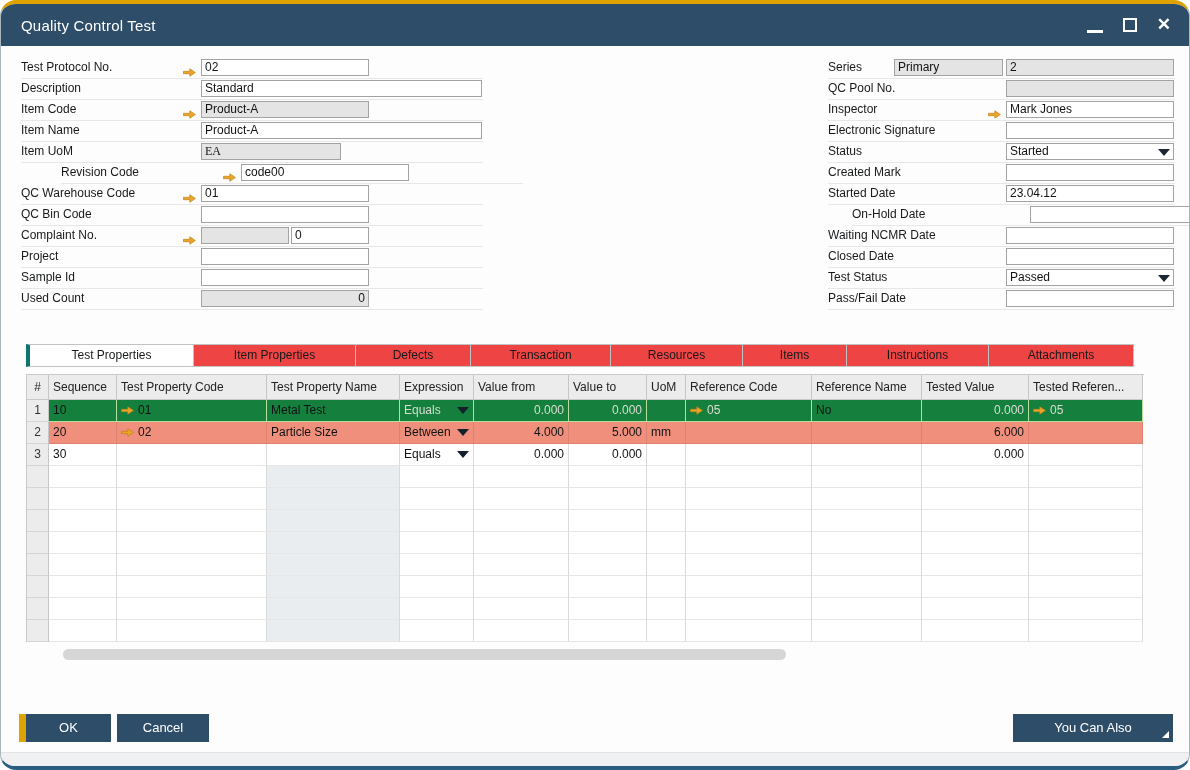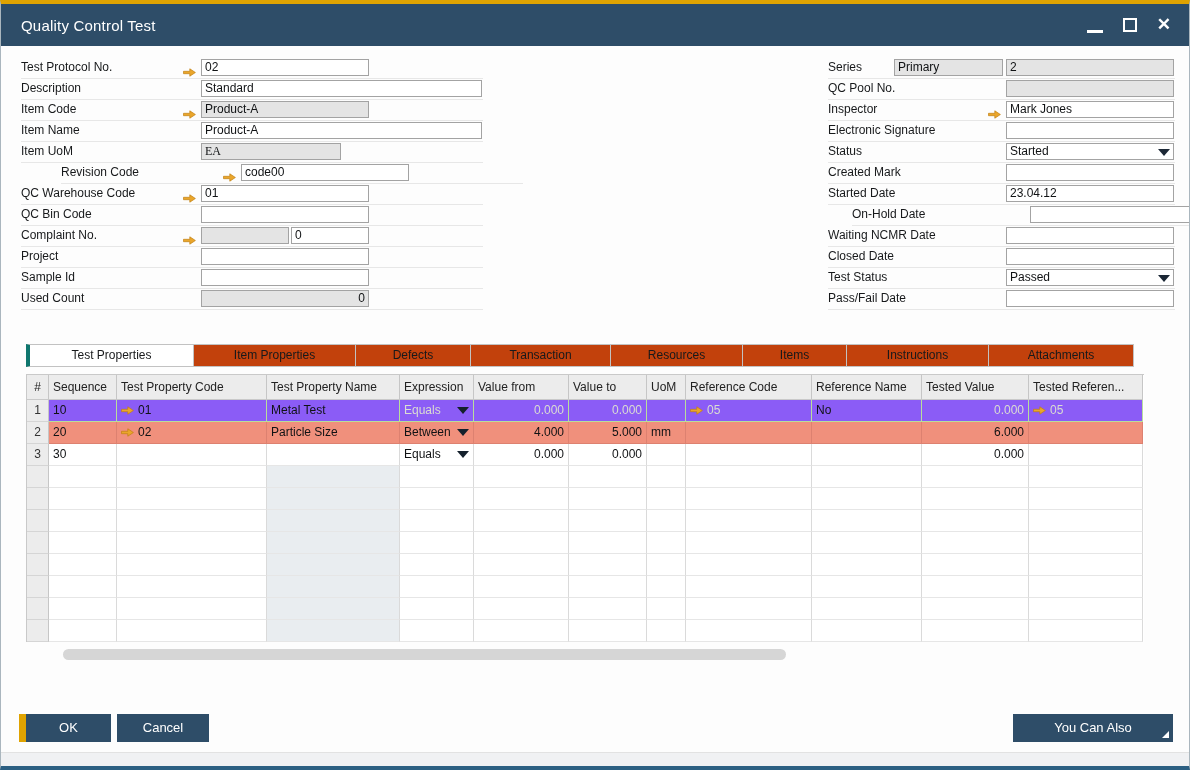--- a/index.html
+++ b/index.html
@@ -6,20 +6,21 @@
   * { box-sizing:border-box; }
   .window {
     position:relative; width:1190px; height:770px;
     font-family:"Liberation Sans", sans-serif;
     background:#fdfdfd;
     border-top:4px solid #dfa301;
     border-bottom:4px solid #2b5f82;
     border-left:1px solid #aab6be;
     border-right:1px solid #aab6be;
     overflow:hidden;
+    border-radius:16px;
   }
   
   .titlebar {
     position:absolute; left:0; top:0; width:100%; height:42px;
     background:#2e4d68; color:#fff; display:flex; align-items:center;
     padding:0 18px 0 20px;
   }
   .title { font-size:15px; letter-spacing:.2px; }
   .controls { margin-left:auto; display:flex; align-items:center; gap:20px; }
   .ic-min { width:16px; height:3px; background:#fff; margin-top:12px; }
@@ -40,21 +41,21 @@
   .field.disabled { background:#e4e4e4; }
   .dd-tri {
     position:absolute; right:3px; top:5px; width:0; height:0;
     border-left:6px solid transparent; border-right:6px solid transparent;
     border-top:7px solid #1b2735;
   }
   
   .tabs { position:absolute; left:25px; top:340px; height:23px; display:flex; }
   .tab {
     height:23px; line-height:21px; text-align:center; font-size:12px; color:#17191b;
-    background:#c2410c; border:1px solid #c2c2c2; border-left:none; cursor:pointer;
+    background:#ef4444; border:1px solid #c2c2c2; border-left:none; cursor:pointer;
     overflow:hidden; white-space:nowrap;
   }
   .tab:first-child { border-left:4px solid #0f766e; }
   .tab.active { background:#fff; }
   
   .tbl {
     position:absolute; left:25px; top:370px; width:1118px;
     border-left:1px solid #c9c9c9; border-top:1px solid #c9c9c9;
     background:#fff; font-size:12px;
   }
@@ -63,21 +64,21 @@
     height:25px; line-height:25px; background:#ececec;
     border-right:1px solid #c6c6c6; border-bottom:1px solid #c9c9c9;
     padding:0 4px; overflow:hidden; white-space:nowrap; color:#222;
   }
   .tcell {
     position:relative; height:22px; line-height:21px;
     border-right:1px solid #dadada; border-bottom:1px solid #e6e6e6;
     padding:0 4px; overflow:hidden; white-space:nowrap; color:#101214;
   }
   .numcell { background:#ececec; border-right:1px solid #c6c6c6; border-bottom:1px solid #d5d5d5; text-align:center; color:#333; padding:0 2px; }
-  .trow.passed .tcell:not(.numcell) { background:#8b5cf6; border-right-color:#b8de9c; border-bottom-color:#b8de9c; }
+  .trow.passed .tcell:not(.numcell) { background:#15803d; border-right-color:#b8de9c; border-bottom-color:#b8de9c; }
   .trow.failed .tcell:not(.numcell) { background:#f0907c; border-right-color:#dd8170; border-bottom-color:#dd8170; }
   .faded { color:#dadcd2; }
   .shade { background:#e9edf0; }
   .cell-right { text-align:right; }
   .cell-center { text-align:center; }
   .has-dd { padding-right:20px; }
   .cell-tri {
     position:absolute; right:4px; top:7px; width:0; height:0;
     border-left:6px solid transparent; border-right:6px solid transparent;
     border-top:7px solid #14202c;

